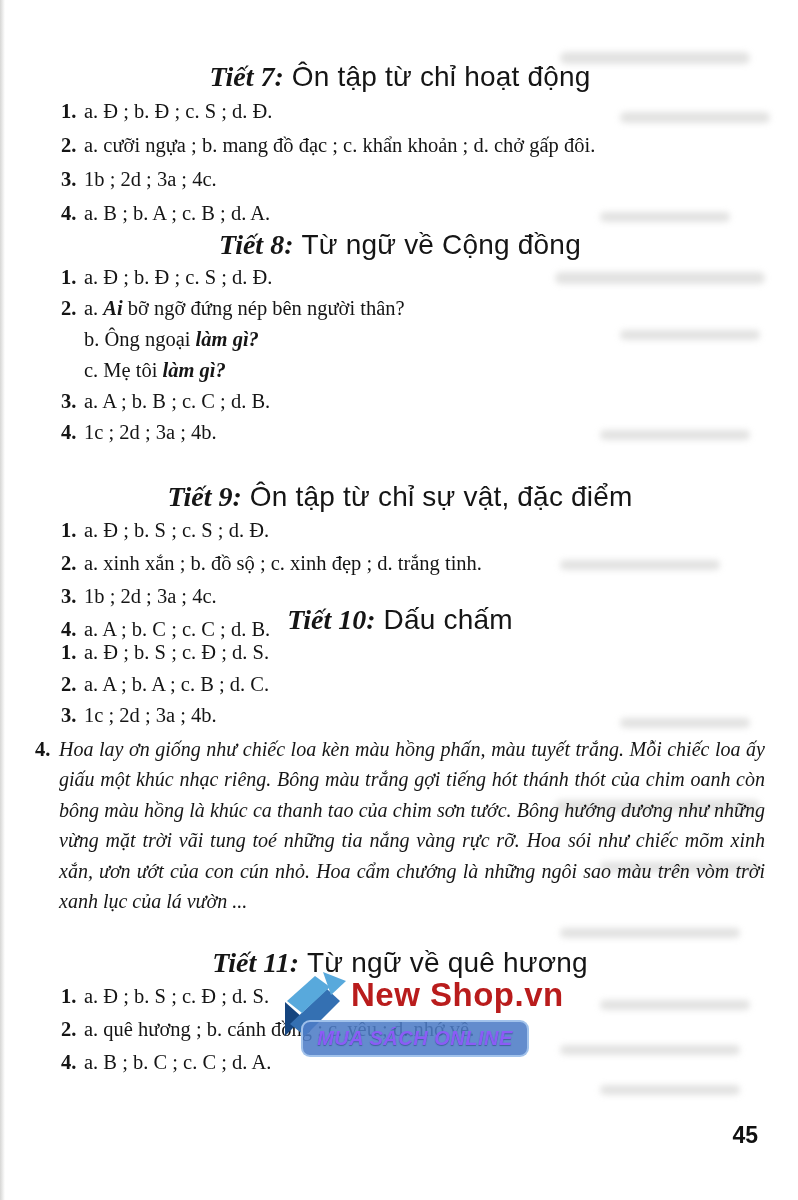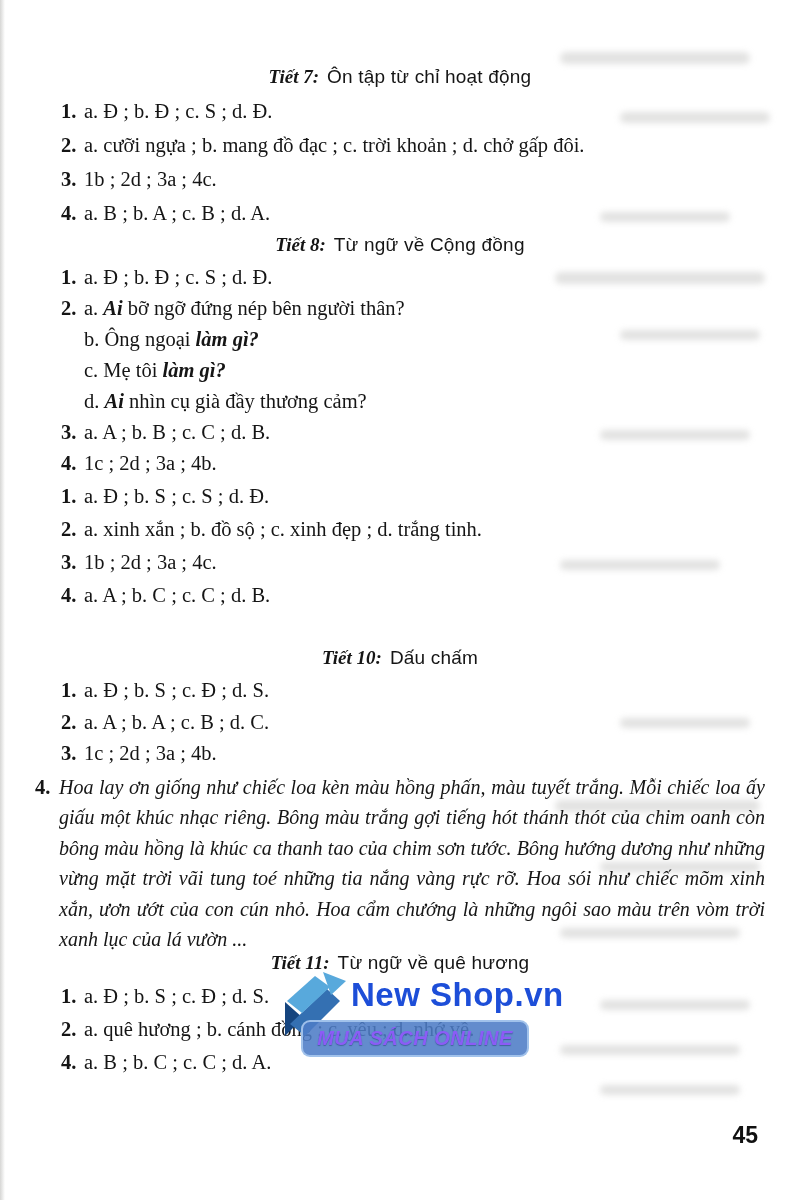--- a/index.html
+++ b/index.html
@@ -19,21 +19,21 @@
   }
   
   .bleed{
     position:absolute;border-radius:6px;
     background:rgba(150,150,148,.28);
     filter:blur(3px);
   }
   .section{position:absolute;left:35px;right:33px;}
   .heading{
     height:34px;line-height:34px;text-align:center;
-    font-size:19px;white-space:nowrap;
+    font-size:28px;white-space:nowrap;
   }
   .hlabel{
     font-family:"Liberation Serif","DejaVu Serif",serif;
     font-weight:bold;font-style:italic;margin-right:8px;
   }
   .htitle{
     font-family:"Liberation Sans","DejaVu Sans",sans-serif;
     font-weight:500;letter-spacing:.2px;
   }
   .line{white-space:nowrap;font-size:20.5px;margin-left:26px;}
@@ -99,46 +99,48 @@
   <i class="bleed" style="left:560px;top:928px;width:180px;height:10px"></i>
   <i class="bleed" style="left:600px;top:1000px;width:150px;height:10px"></i>
   <i class="bleed" style="left:560px;top:1045px;width:180px;height:10px"></i>
   <i class="bleed" style="left:600px;top:1085px;width:140px;height:10px"></i>
 
   <div class="section s1" style="top:60px">
     <div class="heading">
       <span class="hlabel">Tiết 7:</span><span class="htitle">Ôn tập từ chỉ hoạt động</span>
     </div>
     <div class="line"><span class="num">1.</span><span class="t">a. Đ ; b. Đ ; c. S ; d. Đ.</span></div>
-    <div class="line"><span class="num">2.</span><span class="t">a. cưỡi ngựa ; b. mang đồ đạc ; c. trời khoản ; d. chở gấp đôi.</span></div>
+    <div class="line"><span class="num">2.</span><span class="t">a. cưỡi ngựa ; b. mang đồ đạc ; c. khẩn khoản ; d. chở gấp đôi.</span></div>
     <div class="line"><span class="num">3.</span><span class="t">1b ; 2d ; 3a ; 4c.</span></div>
     <div class="line"><span class="num">4.</span><span class="t">a. B ; b. A ; c. B ; d. A.</span></div>
   </div>
 
   <div class="section s2" style="top:228px">
     <div class="heading">
       <span class="hlabel">Tiết 8:</span><span class="htitle">Từ ngữ về Cộng đồng</span>
     </div>
     <div class="line"><span class="num">1.</span><span class="t">a. Đ ; b. Đ ; c. S ; d. Đ.</span></div>
     <div class="line"><span class="num">2.</span><span class="t">a. </span><span class="t bi">Ai</span><span class="t"> bỡ ngỡ đứng nép bên người thân?</span></div>
     <div class="line"><span class="num"></span><span class="t">b. Ông ngoại </span><span class="t bi">làm gì?</span><span class="t"></span></div>
     <div class="line"><span class="num"></span><span class="t">c. Mẹ tôi </span><span class="t bi">làm gì?</span><span class="t"></span></div>
-    <div class="line"><span class="num"></span><span class="t">d. </span><span class="t bi">Ai</span><span class="t"> nhìn cụ già đầy thương cảm?</span></div>
     <div class="line"><span class="num">3.</span><span class="t">a. A ; b. B ; c. C ; d. B.</span></div>
     <div class="line"><span class="num">4.</span><span class="t">1c ; 2d ; 3a ; 4b.</span></div>
   </div>
 
   <div class="section s3" style="top:480px">
+    <div class="heading">
+      <span class="hlabel">Tiết 9:</span><span class="htitle">Ôn tập từ chỉ sự vật, đặc điểm</span>
+    </div>
     <div class="line"><span class="num">1.</span><span class="t">a. Đ ; b. S ; c. S ; d. Đ.</span></div>
     <div class="line"><span class="num">2.</span><span class="t">a. xinh xắn ; b. đồ sộ ; c. xinh đẹp ; d. trắng tinh.</span></div>
     <div class="line"><span class="num">3.</span><span class="t">1b ; 2d ; 3a ; 4c.</span></div>
     <div class="line"><span class="num">4.</span><span class="t">a. A ; b. C ; c. C ; d. B.</span></div>
   </div>
 
-  <div class="section s4" style="top:641px">
+  <div class="section s4" style="top:603px">
     <div class="heading">
       <span class="hlabel">Tiết 10:</span><span class="htitle">Dấu chấm</span>
     </div>
     <div class="line"><span class="num">1.</span><span class="t">a. Đ ; b. S ; c. Đ ; d. S.</span></div>
     <div class="line"><span class="num">2.</span><span class="t">a. A ; b. A ; c. B ; d. C.</span></div>
     <div class="line"><span class="num">3.</span><span class="t">1c ; 2d ; 3a ; 4b.</span></div>
     <div class="para">
       <span class="pnum">4.</span><span class="t">Hoa lay ơn giống như chiếc loa kèn màu hồng phấn, màu tuyết trắng. Mỗi chiếc loa ấy giấu một khúc nhạc riêng. Bông màu trắng gợi tiếng hót thánh thót của chim oanh còn bông màu hồng là khúc ca thanh tao của chim sơn tước. Bông hướng dương như những vừng mặt trời vãi tung toé những tia nắng vàng rực rỡ. Hoa sói như chiếc mõm xinh xắn, ươn ướt của con cún nhỏ. Hoa cẩm chướng là những ngôi sao màu trên vòm trời xanh lục của lá vườn ...</span>
     </div>
   </div>
@@ -152,18 +154,18 @@
     <div class="line"><span class="num">4.</span><span class="t">a. B ; b. C ; c. C ; d. A.</span></div>
   </div>
 
   <div class="watermark">
     <svg class="wm-logo" viewBox="0 0 64 66" xmlns="http://www.w3.org/2000/svg">
       <polygon points="2,30 20,46 2,64" fill="#15457f"></polygon>
       <polygon points="7,52 44,17 57,29 22,64" fill="#3470b2"></polygon>
       <polygon points="4,29 32,4 47,15 19,41" fill="#58a9dc"></polygon>
       <polygon points="40,0 63,9 48,23" fill="#58a9dc"></polygon>
     </svg>
-    <div class="wm-brand" style="color:#1d4ed8">New Shop.vn</div>
+    <div class="wm-brand" style="color:#b91c1c">New Shop.vn</div>
     <div class="wm-button" style="background:rgba(77,124,198,0.88)">MUA SÁCH ONLINE</div>
   </div>
 
   <div class="page-number">45</div>
 </div>
 
 </body></html>

